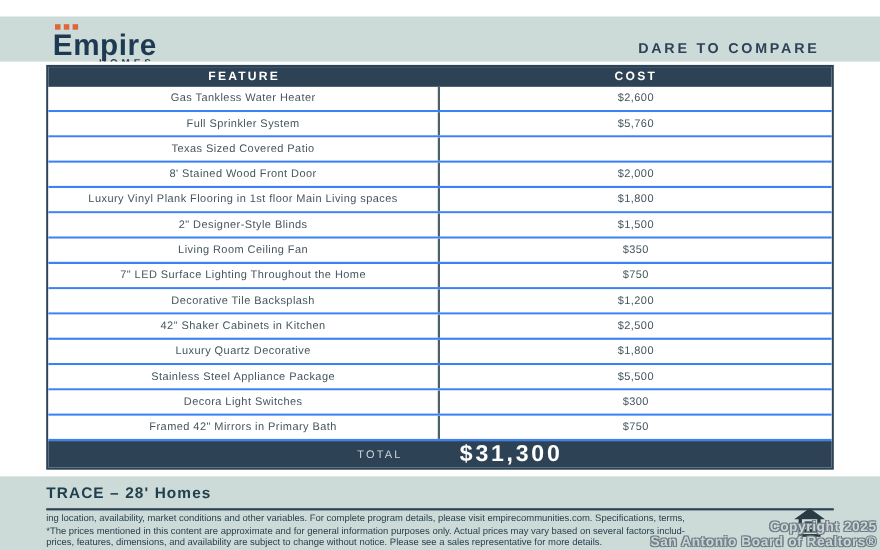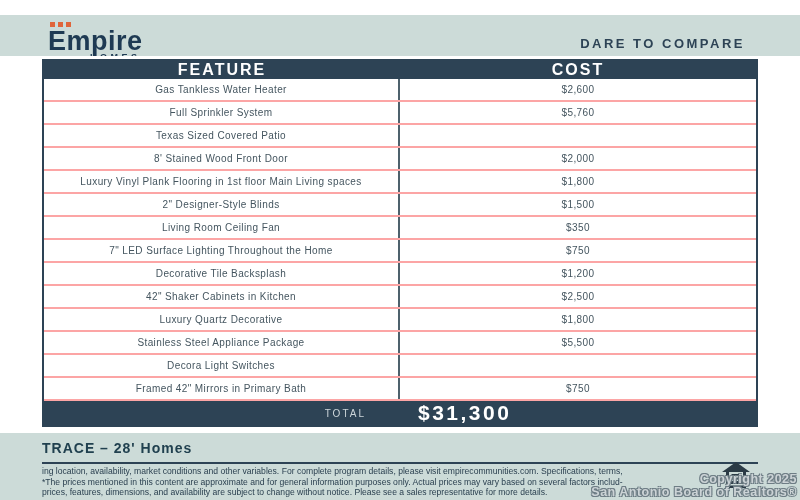--- a/index.html
+++ b/index.html
@@ -37,27 +37,27 @@
     position:absolute; top:56px; left:0; width:800px; height:377px;
     background:#ffffff;
   }
   .price-table {
     position:absolute; left:42px; top:3px; width:716px;
     border:2px solid #2d4355;
     background:#ffffff;
   }
   .thead {
     display:flex; height:18px; background:#2d4355;
-    color:#ffffff; font-size:16px; font-weight:bold; letter-spacing:2px;
+    color:#ffffff; font-size:11px; font-weight:bold; letter-spacing:2px;
     align-items:center;
   }
   .thead .hcell { width:50%; text-align:center; }
   .trow {
     display:flex; height:23px;
-    border-bottom:2px solid #fca5a5;
+    border-bottom:2px solid #3b82f6;
     background:#ffffff;
   }
   .trow .cell {
     width:50%; display:flex; align-items:center; justify-content:center;
     font-size:10px; color:#44555f; letter-spacing:0.4px;
   }
   .trow .cell.feature { border-right:2px solid #4d616c; }
   .total-row {
     display:flex; height:24px; background:#2d4355; align-items:center;
   }
@@ -164,20 +164,21 @@
     <div class="trow">
       <div class="cell feature">Luxury Quartz Decorative</div>
       <div class="cell cost">$1,800</div>
     </div>
     <div class="trow">
       <div class="cell feature">Stainless Steel Appliance Package</div>
       <div class="cell cost">$5,500</div>
     </div>
     <div class="trow">
       <div class="cell feature">Decora Light Switches</div>
+      <div class="cell cost">$300</div>
     </div>
     <div class="trow">
       <div class="cell feature">Framed 42" Mirrors in Primary Bath</div>
       <div class="cell cost">$750</div>
     </div>
 
     <div class="total-row">
       <div class="total-label">TOTAL</div>
       <div class="total-value">$31,300</div>
     </div>

